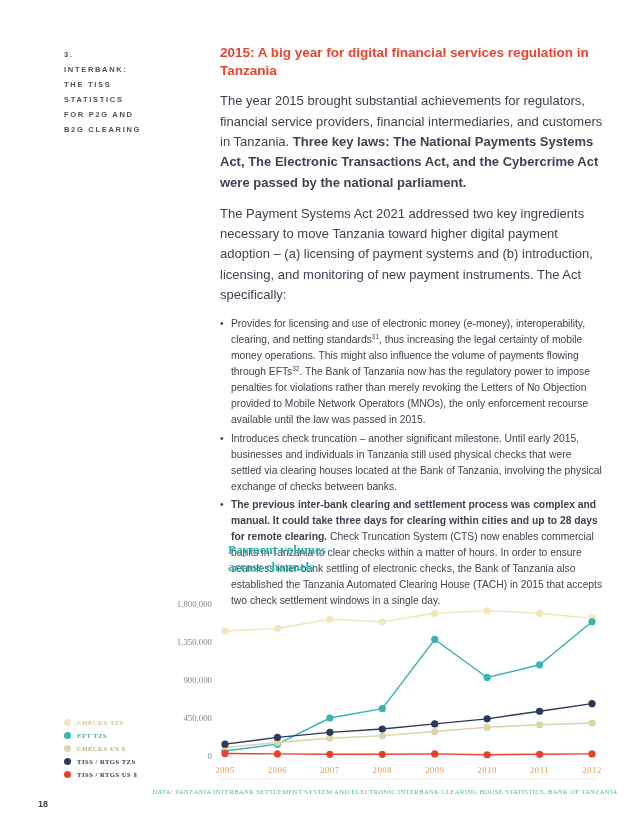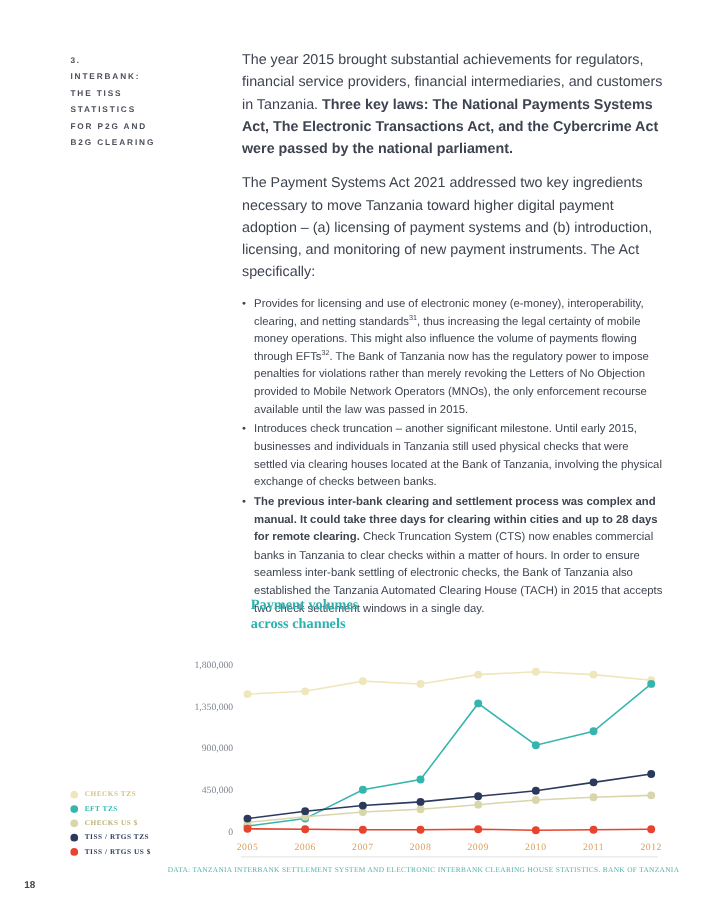--- a/index.html
+++ b/index.html
@@ -42,37 +42,38 @@
   .legend { position:absolute; left:64px; top:180px; }
   .legend-item { display:flex; align-items:center; height:12px; margin-bottom:1px; }
   .legend-dot { width:7px; height:7px; border-radius:50%; margin-right:6px; flex:0 0 auto; }
   .legend-label { font-size:6.6px; font-weight:700; letter-spacing:0.5px; white-space:nowrap; }
   #chart-svg { position:absolute; left:150px; top:50px; }
   .source {
     position:absolute; left:150px; top:252px; width:470px; text-align:center;
     font-size:6.7px; letter-spacing:0.3px; color:#57b2ad;
   }
 
-  .page-number { position:absolute; left:22px; top:799px; font-size:9px; font-weight:700; color:#3d4350; }
+  .page-number { position:absolute; left:38px; top:799px; font-size:9px; font-weight:700; color:#3d4350; }
 </style>
 </head>
 <body>
 
 <div class="page">
 
   <aside class="sidebar">
     <div>3.</div>
     <div>INTERBANK:</div>
     <div>THE TISS</div>
     <div>STATISTICS</div>
     <div>FOR P2G AND</div>
     <div>B2G CLEARING</div>
   </aside>
 
   <main class="main">
+    <h1 class="article-title">2015: A big year for digital financial services regulation in Tanzania</h1>
 
     <p><span>The year 2015 brought substantial achievements for regulators, financial service providers, financial intermediaries, and customers in Tanzania. </span><strong>Three key laws: The National Payments Systems Act, The Electronic Transactions Act, and the Cybercrime Act were passed by the national parliament.</strong></p>
 
     <p>The Payment Systems Act 2021 addressed two key ingredients necessary to move Tanzania toward higher digital payment adoption – (a) licensing of payment systems and (b) introduction, licensing, and monitoring of new payment instruments. The Act specifically:</p>
 
     <ul>
       <li><span>Provides for licensing and use of electronic money (e-money), interoperability, clearing, and netting standards</span><sup>31</sup><span>, thus increasing the legal certainty of mobile money operations. This might also influence the volume of payments flowing through EFTs</span><sup>32</sup><span>. The Bank of Tanzania now has the regulatory power to impose penalties for violations rather than merely revoking the Letters of No Objection provided to Mobile Network Operators (MNOs), the only enforcement recourse available until the law was passed in 2015.</span></li>
       <li>Introduces check truncation – another significant milestone. Until early 2015, businesses and individuals in Tanzania still used physical checks that were settled via clearing houses located at the Bank of Tanzania, involving the physical exchange of checks between banks.</li>
       <li><strong>The previous inter-bank clearing and settlement process was complex and manual. It could take three days for clearing within cities and up to 28 days for remote clearing.</strong><span> Check Truncation System (CTS) now enables commercial banks in Tanzania to clear checks within a matter of hours. In order to ensure seamless inter-bank settling of electronic checks, the Bank of Tanzania also established the Tanzania Automated Clearing House (TACH) in 2015 that accepts two check settlement windows in a single day.</span></li>
     </ul>

